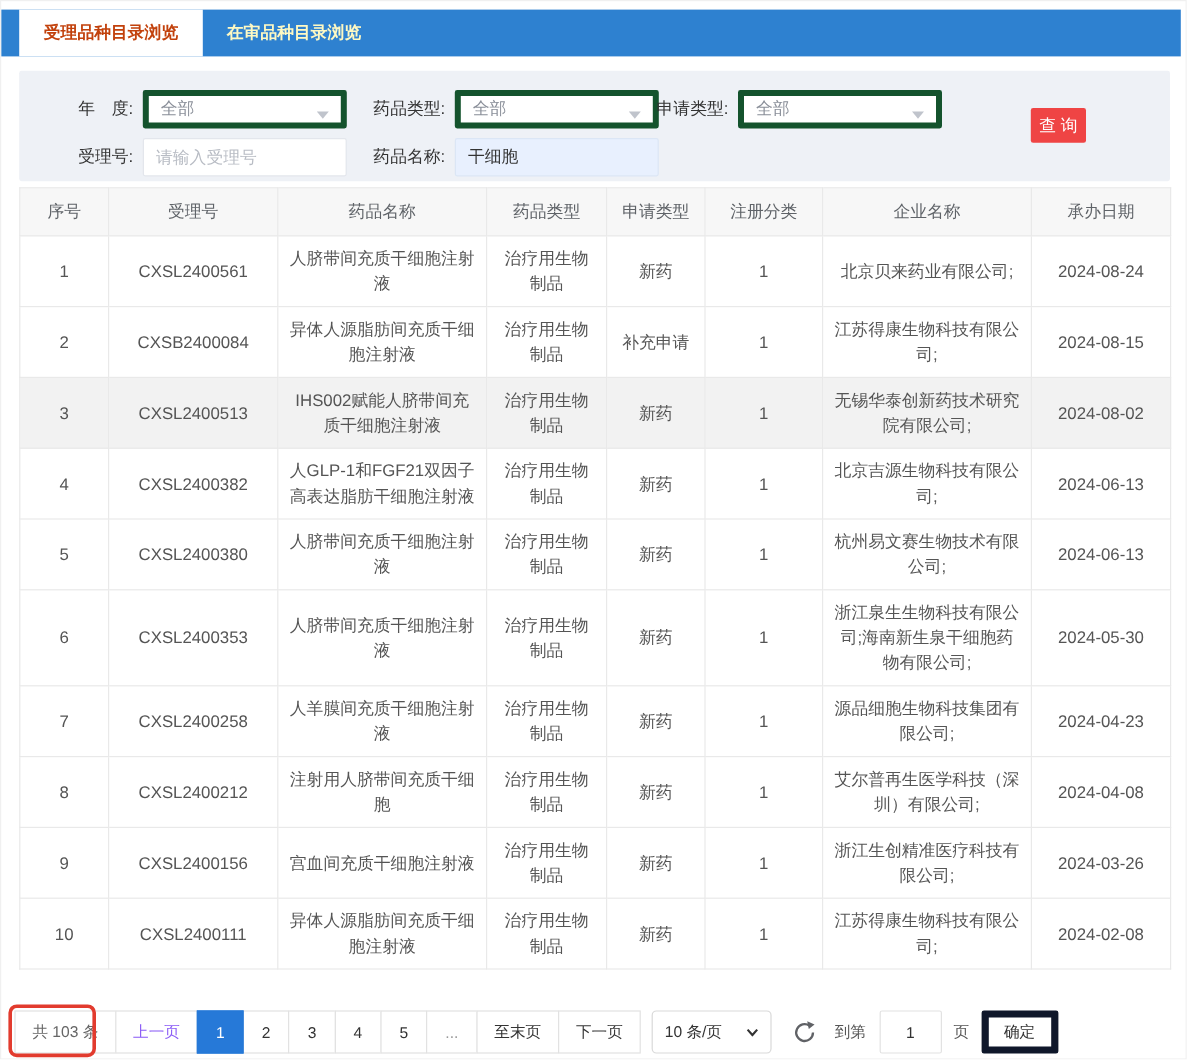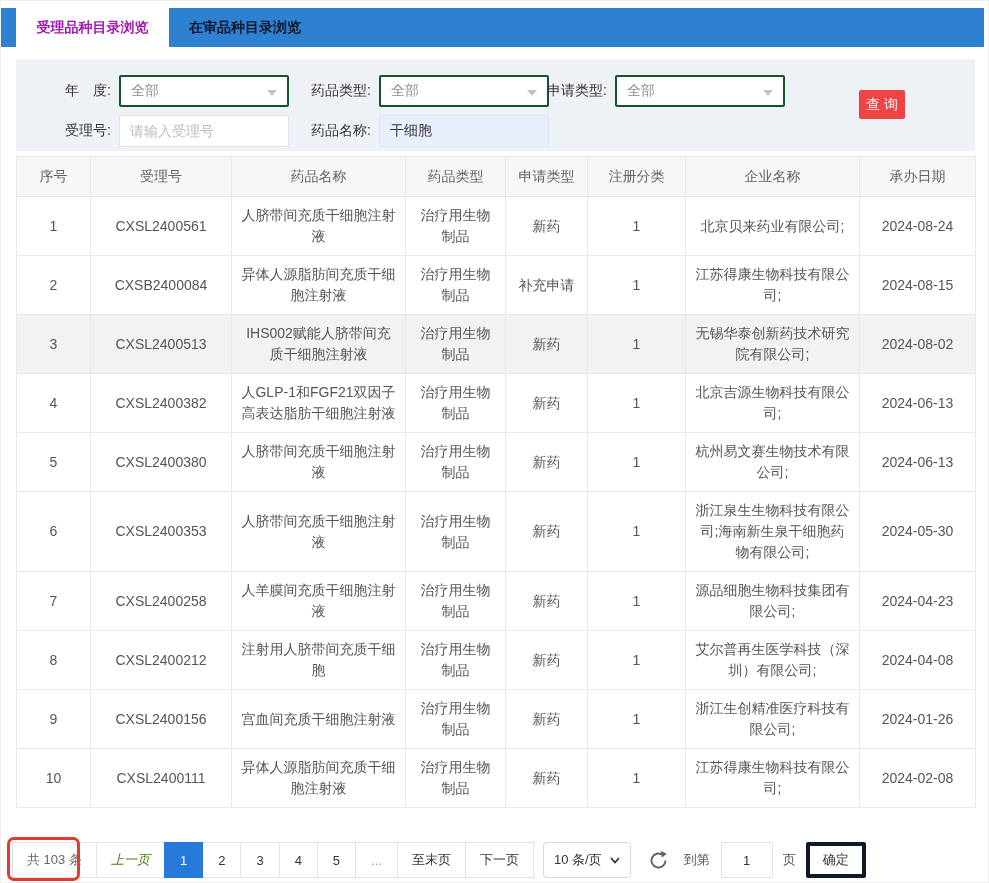--- a/index.html
+++ b/index.html
@@ -15,35 +15,35 @@
   
   .tabbar {
     position: absolute; left: 0; top: 7px; right: 4px; height: 39px;
     background: #2e81d0;
   }
   .tab {
     position: absolute; top: 0; height: 39px;
     display: flex; align-items: center; justify-content: center;
     font-size: 14px; font-weight: bold; cursor: pointer;
   }
-  .tab.active { left: 15px; width: 153px; background: #fff; color: #a21caf; }
-  .tab.inactive { left: 168px; width: 152px; color: #0f172a; }
+  .tab.active { left: 15px; width: 153px; background: #fff; color: #c2410c; }
+  .tab.inactive { left: 168px; width: 152px; color: #fef9c3; }
   
   .filters {
     position: absolute; left: 15px; top: 58px; width: 959px; height: 92px;
     background: #eef1f6; border-radius: 2px; padding-left: 23px;
   }
   .fgroup { position: absolute; display: flex; align-items: center; height: 32px; }
   .fgroup .flabel {
     width: 88px; text-align: right; font-size: 14px; color: #333; padding-right: 8px;
     white-space: pre;
   }
   .fctl {
     width: 170px; height: 32px; background: #fff;
-    border: 2px solid #14532d; border-radius: 2px;
+    border: 5px solid #14532d; border-radius: 2px;
     display: flex; align-items: center; padding: 0 10px;
     font-size: 14px; color: #8a8f99; position: relative; cursor: pointer;
   }
   .fctl .caret {
     position: absolute; right: 10px; top: 13px;
     width: 0; height: 0;
     border-left: 5px solid transparent; border-right: 5px solid transparent;
     border-top: 6px solid #c0c4cc;
   }
   .finput {
@@ -83,36 +83,36 @@
     display: flex; align-items: stretch; font-size: 13px; color: #333;
   }
   .pcell {
     border: 1px solid #e2e2e2; background: #fff;
     display: flex; align-items: center; justify-content: center;
     padding: 15px 14px; margin-left: -1px; cursor: pointer; white-space: nowrap;
   }
   .pcell:first-child { margin-left: 0; cursor: default; color: #666; }
   .pcell.num { padding: 0 15px; }
   .pcell.active { background: #2679d8; border-color: #2679d8; color: #fff; position: relative; z-index: 1; }
-  .pcell.disabled { color: #4d7c0f; cursor: default; font-style: italic; }
+  .pcell.disabled { color: #8b5cf6; cursor: default; }
   .pcell.dots { color: #999; }
   .psize {
     margin-left: 9px; border: 1px solid #d9d9d9; border-radius: 4px; background: #fff;
-    display: flex; align-items: center; gap: 8px; padding: 0 10px; cursor: pointer;
+    display: flex; align-items: center; gap: 20px; padding: 0 10px; cursor: pointer;
   }
   .refresh { margin-left: 17px; border: none; background: none; display: flex; align-items: center; cursor: pointer; }
   .goto-label { display: flex; align-items: center; margin-left: 15px; color: #555; }
   .goto-input {
     margin-left: 11px; width: 52px; height: 36px; border: 1px solid #e2e2e2; border-radius: 2px;
     text-align: center; font-size: 13px; color: #333; outline: none;
     font-family: inherit;
   }
   .goto-unit { display: flex; align-items: center; margin-left: 10px; color: #555; }
   .confirm-btn {
-    margin-left: 10px; border: 4px solid #0f172a; border-radius: 2px; background: #fff;
+    margin-left: 10px; border: 6px solid #0f172a; border-radius: 2px; background: #fff;
     padding: 0 13px; font-size: 13px; color: #333; cursor: pointer; font-family: inherit;
   }
   .annotation {
     position: absolute; left: 6px; top: 836px; width: 73px; height: 44px;
     border: 3px solid #e23b2e; border-radius: 7px; z-index: 3; pointer-events: none;
   }
 </style>
 </head>
 <body>
 
@@ -272,21 +272,21 @@
           <td>2024-04-08</td>
         </tr>
         <tr>
           <td>9</td>
           <td>CXSL2400156</td>
           <td>宫血间充质干细胞注射液</td>
           <td>治疗用生物制品</td>
           <td>新药</td>
           <td>1</td>
           <td>浙江生创精准医疗科技有限公司;</td>
-          <td>2024-01-26</td>
+          <td>2024-03-26</td>
         </tr>
         <tr>
           <td>10</td>
           <td>CXSL2400111</td>
           <td>异体人源脂肪间充质干细胞注射液</td>
           <td>治疗用生物制品</td>
           <td>新药</td>
           <td>1</td>
           <td>江苏得康生物科技有限公司;</td>
           <td>2024-02-08</td>

